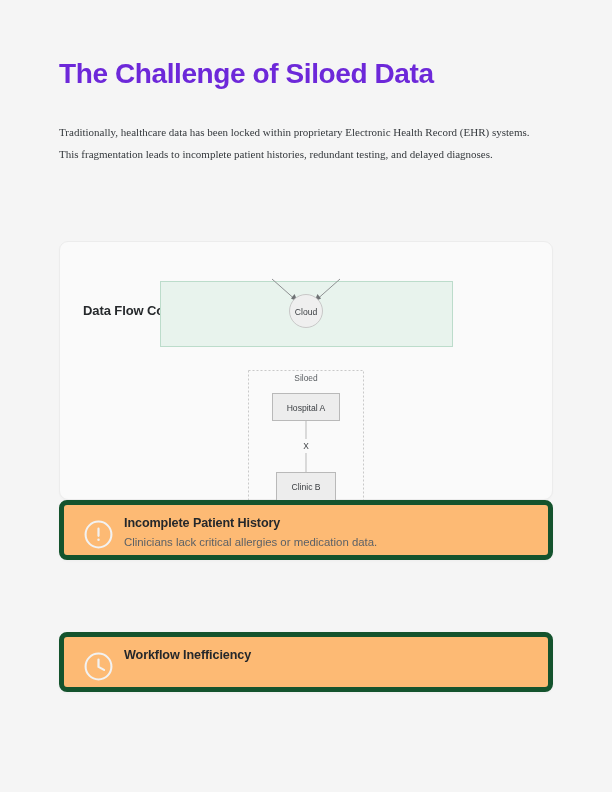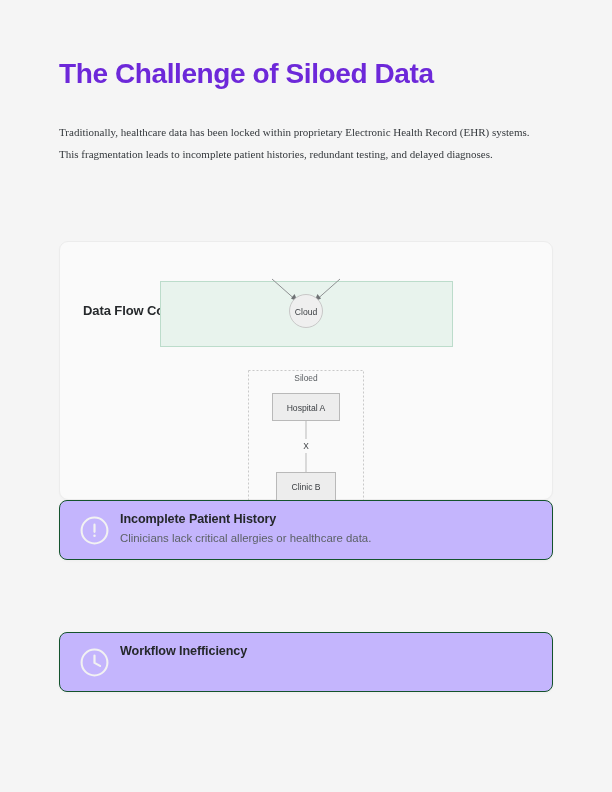--- a/index.html
+++ b/index.html
@@ -86,22 +86,22 @@
     left: 0;
     top: 0;
   }
 
   
   .issue-card {
     position: absolute;
     left: 59px;
     width: 494px;
     height: 60px;
-    background: #c4b5fd;
-    border: 1px solid #14532d;
+    background: #fdba74;
+    border: 5px solid #14532d;
     border-radius: 8px;
     box-shadow: 0 1px 3px rgba(0,0,0,0.035);
     box-sizing: border-box;
   }
   .issue-card.i0 { top: 500px; }
   .issue-card.i1 { top: 580px; }
   .issue-card.i2 { top: 632px; }
 
   .issue-icon {
     position: absolute;
@@ -186,21 +186,21 @@
     </svg>
   </div>
 
   <div class="issue-card i0">
     <svg class="issue-icon" viewBox="0 0 24 24">
       <circle cx="12" cy="12" r="10" fill="none" stroke="#f2f2f2" stroke-width="1.6"></circle>
       <line x1="12" y1="7.5" x2="12" y2="13" stroke="#f2f2f2" stroke-width="1.7" stroke-linecap="round"></line>
       <circle cx="12" cy="16" r="0.95" fill="#f2f2f2"></circle>
     </svg>
     <div class="issue-title">Incomplete Patient History</div>
-    <div class="issue-desc">Clinicians lack critical allergies or healthcare data.</div>
+    <div class="issue-desc">Clinicians lack critical allergies or medication data.</div>
   </div>
 
 
   <div class="issue-card i2">
     <svg class="issue-icon" viewBox="0 0 24 24">
       <circle cx="12" cy="12" r="10" fill="none" stroke="#f2f2f2" stroke-width="1.6"></circle>
       <polyline points="12,6.6 12,12.3 16.3,14.6" fill="none" stroke="#f2f2f2" stroke-width="1.7" stroke-linecap="round" stroke-linejoin="round"></polyline>
     </svg>
     <div class="issue-title">Workflow Inefficiency</div>
   </div>

